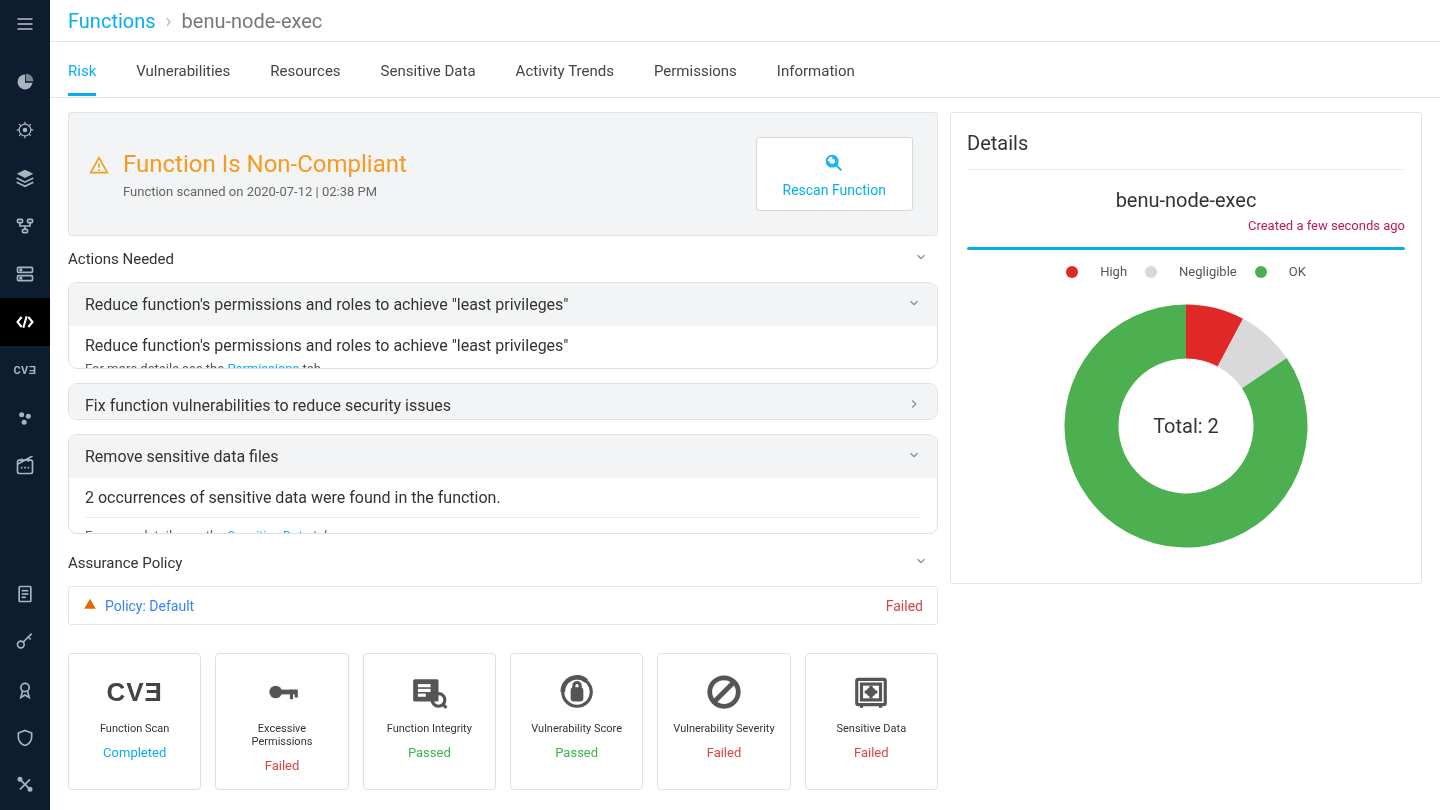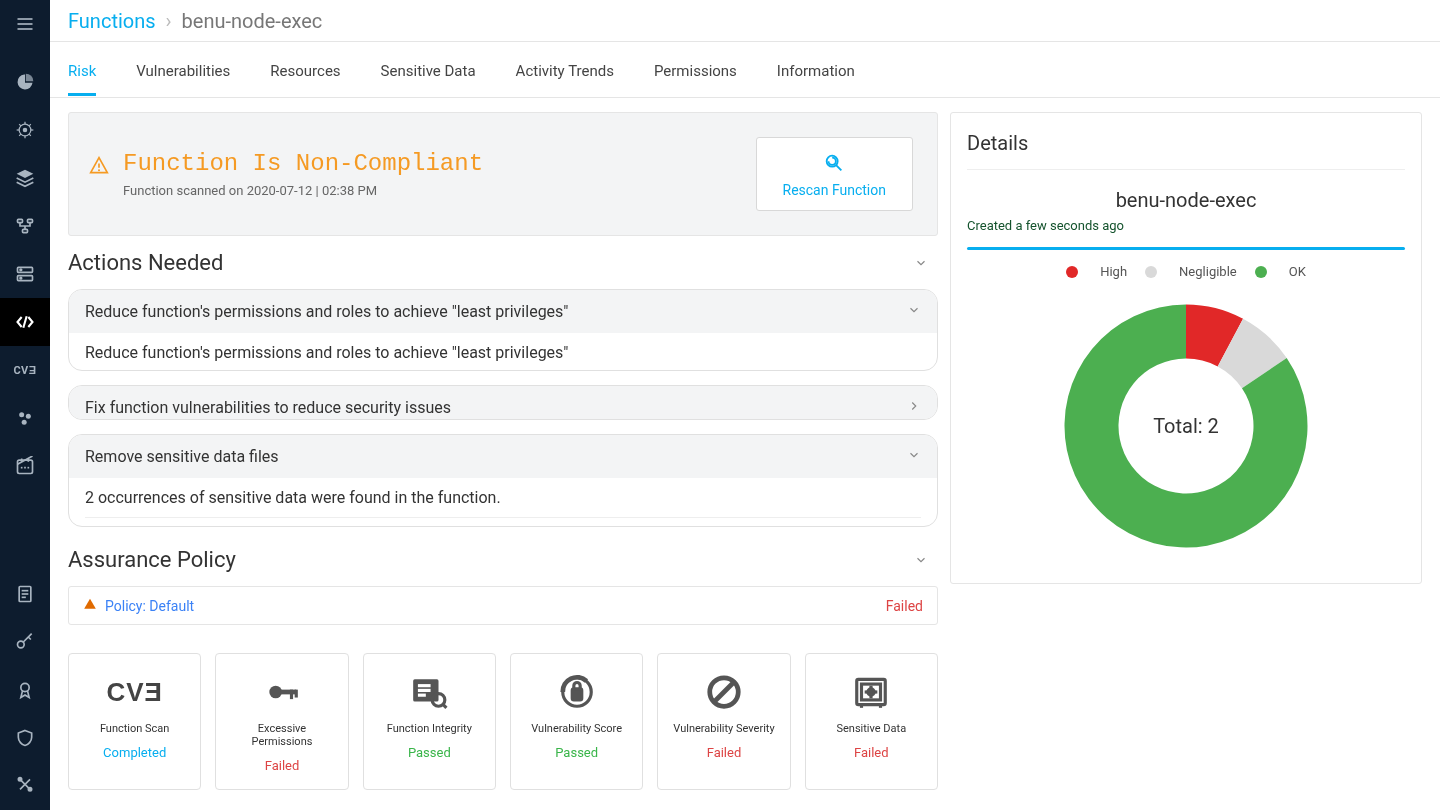--- a/index.html
+++ b/index.html
@@ -28,32 +28,32 @@
   .tab.active { color: #07aeef; border-bottom: 3px solid #07aeef; padding-bottom: 13px; }
 
   
   .content { display: flex; gap: 12px; padding: 14px 18px 0 18px; flex: 1; overflow: auto; }
   .left-col { flex: 1; min-width: 0; display: flex; flex-direction: column; gap: 14px; }
   .right-col { width: 472px; }
 
   
   .banner { background: #f3f4f5; border: 1px solid #e5e5e5; border-radius: 3px; padding: 24px 24px 24px 20px; display: flex; align-items: center; justify-content: space-between; }
   .banner-left { display: flex; gap: 14px; align-items: flex-start; }
-  .banner-title { color: #f59a23; font-size: 24px; font-weight: 400; margin-bottom: 6px; font-family: Liberation Mono, monospace; }
+  .banner-title { color: #f59a23; font-size: 24px; font-weight: 400; margin-bottom: 6px; }
   .banner-sub { color: #666; font-size: 13px; }
   .warn-icon { color: #f59a23; margin-top: 6px; }
   .rescan-btn { background: #fff; border: 1px solid #d8d8d8; border-radius: 3px; padding: 14px 26px 12px; text-align: center; cursor: pointer; color: #07aeef; display: flex; flex-direction: column; align-items: center; gap: 8px; }
   .rescan-btn svg { width: 22px; height: 22px; }
 
   
-  .section-title { font-size: 22px; color: #333; display: flex; justify-content: space-between; align-items: center; padding-right: 10px; }
+  .section-title { font-size: 15px; color: #333; display: flex; justify-content: space-between; align-items: center; padding-right: 10px; }
   .section-title .chev { color: #888; }
 
   
-  .action-card { border: 1px solid #e0e0e0; border-radius: 14px; overflow: hidden; }
+  .action-card { border: 1px solid #e0e0e0; border-radius: 9px; overflow: hidden; }
   .action-header { background: #f3f4f5; padding: 12px 16px; font-size: 16px; color: #333; display: flex; justify-content: space-between; align-items: center; cursor: pointer; }
   .action-body { padding: 10px 16px 12px; font-size: 16px; color: #333; }
   .action-body .sub { font-size: 13px; color: #555; margin-top: 6px; }
   .action-body .divider { border-top: 1px solid #eee; margin: 10px 0 10px; }
   .link { color: #07aeef; cursor: pointer; }
 
   
   .policy-bar { border: 1px solid #e5e5e5; border-radius: 3px; padding: 10px 14px; display: flex; align-items: center; justify-content: space-between; font-size: 14px; }
   .policy-bar .left { display: flex; align-items: center; gap: 8px; color: #3b82f6; }
   .policy-bar .status-failed { color: #d44; }
@@ -66,21 +66,21 @@
   .assurance-card .label { color: #333; font-size: 11px; }
   .assurance-card .status-pass { color: #3ab54a; font-size: 13px; }
   .assurance-card .status-fail { color: #d44; font-size: 13px; }
   .assurance-card .status-comp { color: #07aeef; font-size: 13px; }
   .cve-text { font-family: Arial, sans-serif; font-size: 26px; font-weight: 700; color: #444; letter-spacing: 1px; }
 
   
   .details-panel { border: 1px solid #e5e5e5; border-radius: 3px; padding: 18px 16px 22px; }
   .details-title { font-size: 20px; color: #333; padding-bottom: 14px; border-bottom: 1px solid #eee; }
   .details-name { text-align: center; font-size: 20px; color: #333; margin-top: 18px; }
-  .details-created { text-align: left; font-size: 13px; color: #14532d; margin-top: 6px; }
+  .details-created { text-align: right; font-size: 13px; color: #be185d; margin-top: 6px; }
   .details-divider { height: 3px; background: #07aeef; margin-top: 14px; border-radius: 2px; }
   .legend { display: flex; justify-content: center; gap: 18px; margin-top: 14px; font-size: 13px; color: #555; }
   .legend-item { display: flex; align-items: center; gap: 22px; }
   .legend-dot { width: 12px; height: 12px; border-radius: 50%; }
   .donut-wrap { display: flex; justify-content: center; margin-top: 12px; position: relative; }
   .donut-center { position: absolute; top: 50%; left: 50%; transform: translate(-50%, -50%); font-size: 20px; color: #333; }
 
   .chev svg { width: 14px; height: 14px; }
 </style>
 </head>

